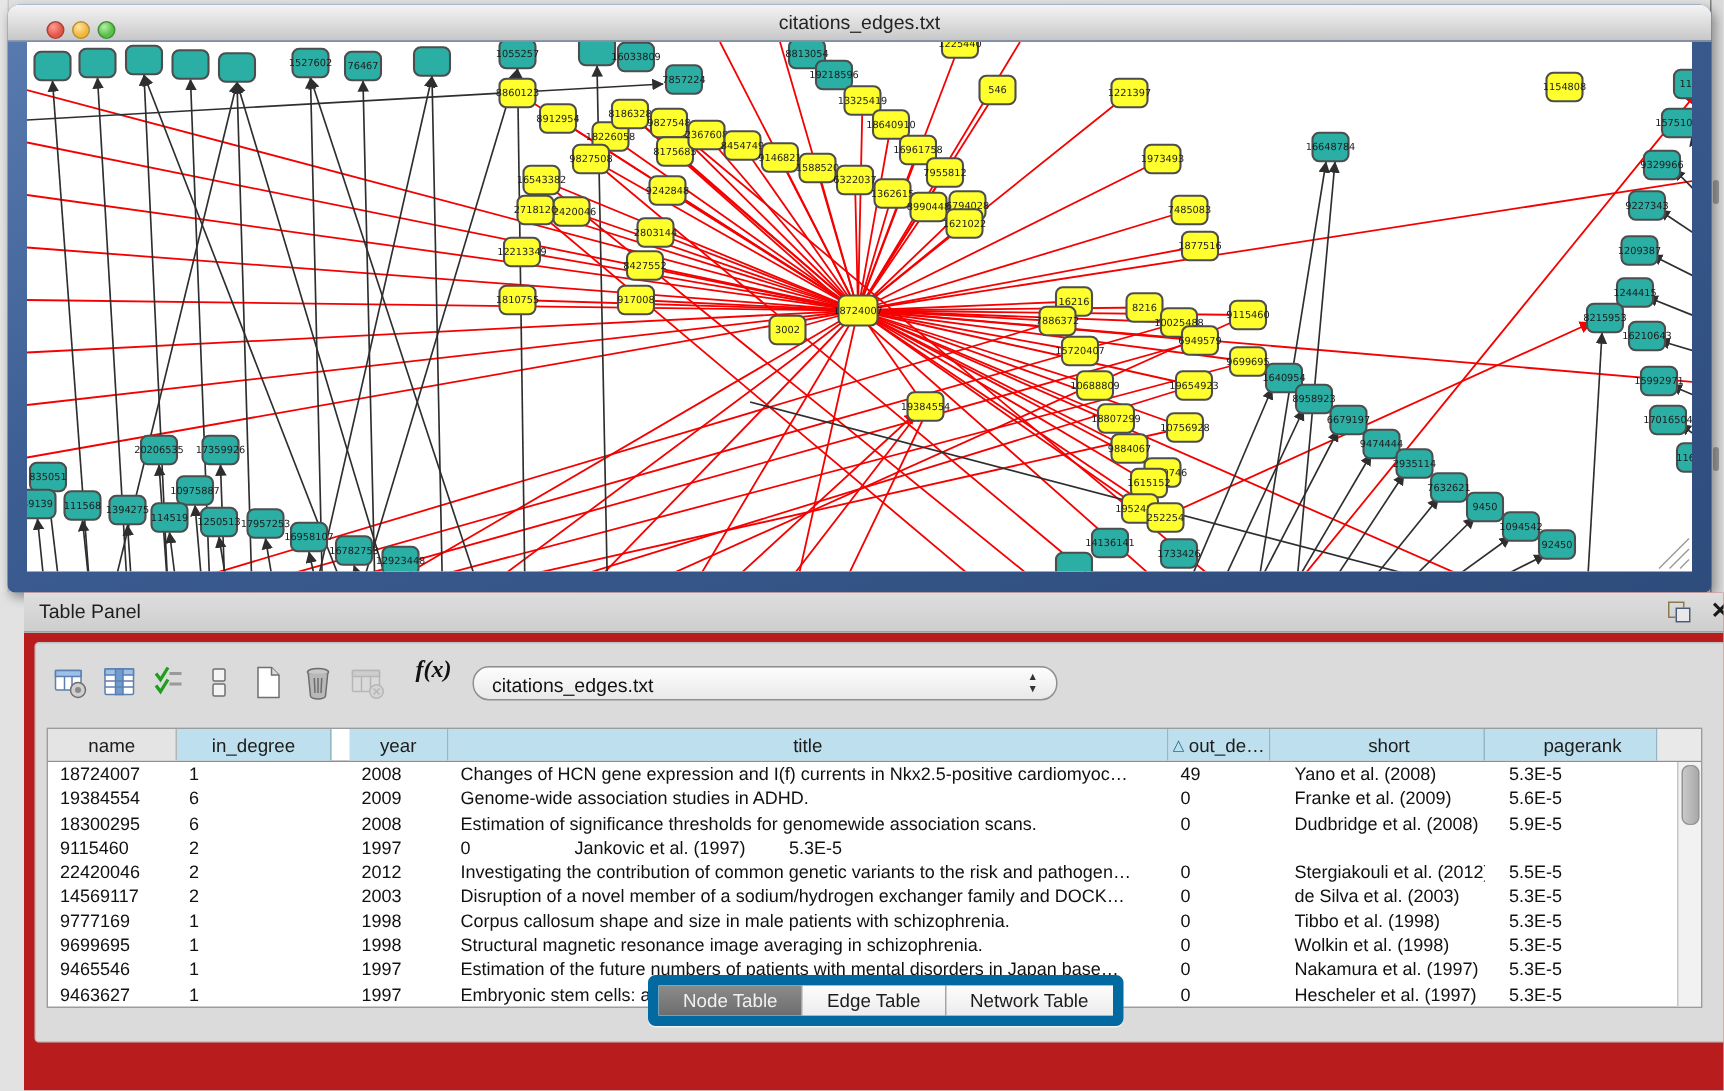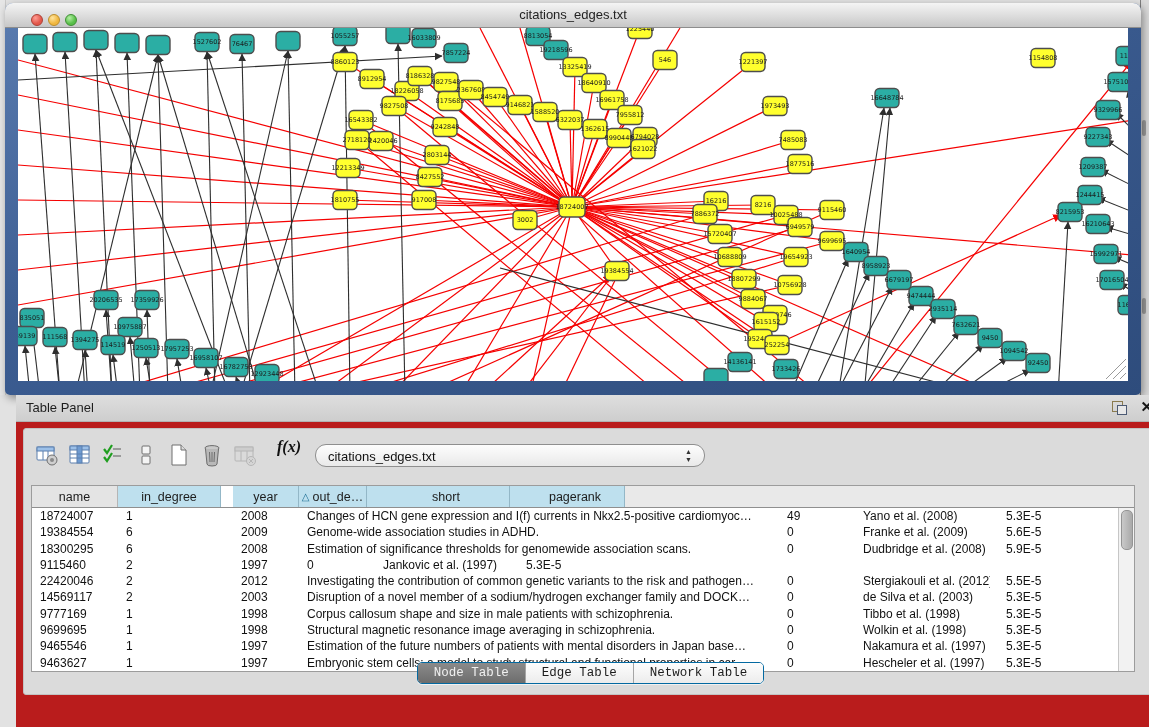--- a/index.html
+++ b/index.html
@@ -64,22 +64,22 @@
   .tr{display:flex;height:16.3px;line-height:16.3px;font-size:12px;color:#111;cursor:default;}
   .td{box-sizing:border-box;padding-left:8px;overflow:hidden;white-space:nowrap;}
   .c0{width:86px;}.c1{width:103px;}.c2{width:66px;margin-left:12px;}.c3{width:480px;}.c4{width:68px;}
   .c5{width:143px;padding-left:16px;}.c6{width:115px;padding-left:16px;}
   .vscroll{position:absolute;right:0;top:0;bottom:0;width:15px;background:#F2F2F2;border-left:1px solid #c6c6c6;}
   .vthumb{position:absolute;left:2px;top:2px;width:10px;height:38px;border-radius:5px;
     background:linear-gradient(90deg,#c9c9c9,#a9a9a9);border:1px solid #949494;}
 
   
   .tp-tabs{position:absolute;left:0;right:0;bottom:10px;display:flex;justify-content:center;}
-  .seg{display:flex;height:20px;border:1px solid #0369a1;border-radius:5px;overflow:hidden;
-       background:#f4f4f4;box-shadow:0 1px 0 rgba(255,255,255,.6);font-family:Liberation Mono, monospace;}
+  .seg{display:flex;height:20px;border:7px solid #0369a1;border-radius:5px;overflow:hidden;
+       background:#f4f4f4;box-shadow:0 1px 0 rgba(255,255,255,.6);}
   .seg-btn{padding:0 16px;font-size:12.5px;line-height:20px;color:#1c1c1c;cursor:pointer;
        background:linear-gradient(#fdfdfd,#ececec);border-left:1px solid #a5a5a5;}
   .seg-btn:first-child{border-left:none;}
   .seg-btn.sel{background:linear-gradient(#8b8b8b,#6d6d6d);color:#f1f1f1;}
 
   
   .statusbar{position:absolute;left:0;right:0;bottom:0;height:26px;border-top:1px solid #a6a6a6;
     background:linear-gradient(#dddddd,#cfcfcf);}
   .mem-label{position:absolute;right:42px;top:7px;font-size:11.5px;color:#1e1e1e;}
   .mem-dot{position:absolute;right:20px;top:5px;width:14px;height:14px;border-radius:50%;
@@ -555,20 +555,23 @@
       <div class="thead">
         <div class="th gray c0">
             <span>name</span>
           </div>
         <div class="th c1">
             <span>in_degree</span>
           </div>
         <div class="th c2">
             <span>year</span>
           </div>
+        <div class="th c3">
+            <span>title</span>
+          </div>
         <div class="th c4">
             <span class="sort-tri">△</span>
             <span>out_de…</span>
           </div>
         <div class="th c5">
             <span>short</span>
           </div>
         <div class="th c6">
             <span>pagerank</span>
           </div>

